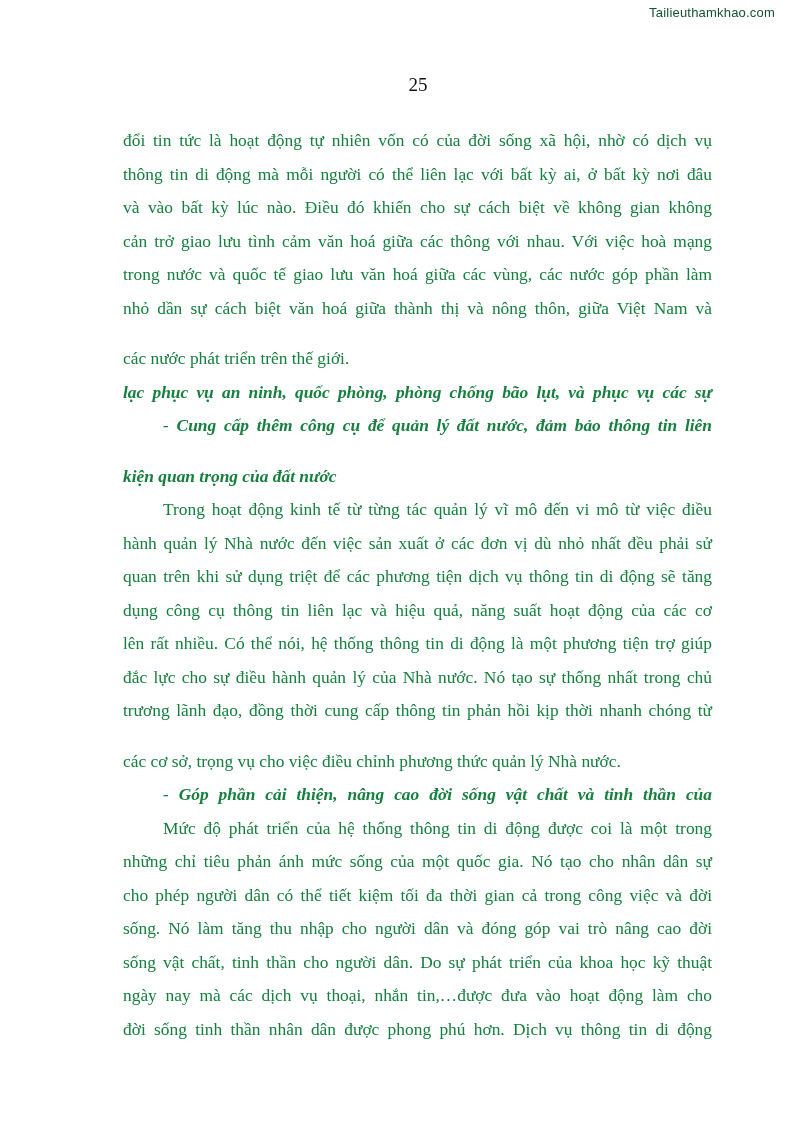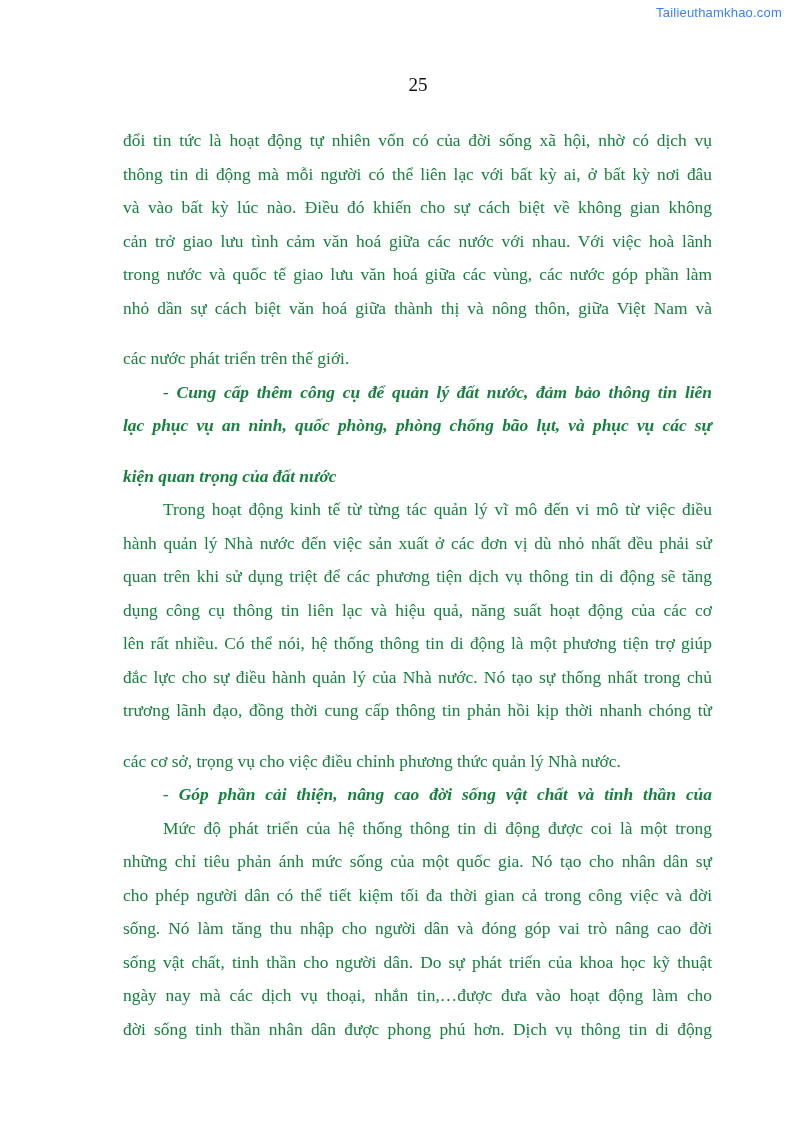--- a/index.html
+++ b/index.html
@@ -1,20 +1,20 @@
 <!DOCTYPE html>
 <html><head>
   <meta charset="utf-8">
   <style>
     html, body { margin: 0; padding: 0; background: #ffffff; }
     body { width: 794px; height: 1123px; position: relative; overflow: hidden; }
     .watermark {
-      position: absolute; top: 5px; right: 12px;
+      position: absolute; top: 5px; right: 19px;
       font-family: "Liberation Sans", sans-serif; font-size: 13px;
-      color: #3b82f6; letter-spacing: 0.2px;
+      color: #14532d; letter-spacing: 0.2px;
     }
     .page-number {
       position: absolute; top: 74px; left: 0; width: 836px; text-align: center;
       font-family: "Liberation Serif", serif; font-size: 19px; color: #111;
     }
     .content {
       position: absolute; top: 124px; left: 123px; width: 589px;
       font-family: "Liberation Serif", serif; font-size: 17.4px; color: #15803d;
       line-height: 33.5px;
     }
@@ -28,29 +28,29 @@
 
 <div class="watermark">Tailieuthamkhao.com</div>
 <div class="page-number">25</div>
 
 <div class="content">
 
   <div class="p">
     <span class="line">đổi tin tức là hoạt động tự nhiên vốn có của đời sống xã hội, nhờ có dịch vụ</span>
     <span class="line">thông tin di động mà mỗi người có thể liên lạc với bất kỳ ai, ở bất kỳ nơi đâu</span>
     <span class="line">và vào bất kỳ lúc nào. Điều đó khiến cho sự cách biệt về không gian không</span>
-    <span class="line">cản trở giao lưu tình cảm văn hoá giữa các nước với nhau. Với việc hoà lãnh</span>
+    <span class="line">cản trở giao lưu tình cảm văn hoá giữa các thông với nhau. Với việc hoà mạng</span>
     <span class="line">trong nước và quốc tế giao lưu văn hoá giữa các vùng, các nước góp phần làm</span>
     <span class="line">nhỏ dần sự cách biệt văn hoá giữa thành thị và nông thôn, giữa Việt Nam và</span>
     <span class="line last">các nước phát triển trên thế giới.</span>
   </div>
 
   <div class="p heading">
+    <span class="line">lạc phục vụ an ninh, quốc phòng, phòng chống bão lụt, và phục vụ các sự</span>
     <span class="line" style="padding-left:40px">- Cung cấp thêm công cụ để quản lý đất nước, đảm bảo thông tin liên</span>
-    <span class="line">lạc phục vụ an ninh, quốc phòng, phòng chống bão lụt, và phục vụ các sự</span>
     <span class="line last">kiện quan trọng của đất nước</span>
   </div>
 
   <div class="p">
     <span class="line" style="padding-left:40px">Trong hoạt động kinh tế từ từng tác quản lý vĩ mô đến vi mô từ việc điều</span>
     <span class="line">hành quản lý Nhà nước đến việc sản xuất ở các đơn vị dù nhỏ nhất đều phải sử</span>
     <span class="line">quan trên khi sử dụng triệt để các phương tiện dịch vụ thông tin di động sẽ tăng</span>
     <span class="line">dụng công cụ thông tin liên lạc và hiệu quả, năng suất hoạt động của các cơ</span>
     <span class="line">lên rất nhiều. Có thể nói, hệ thống thông tin di động là một phương tiện trợ giúp</span>
     <span class="line">đắc lực cho sự điều hành quản lý của Nhà nước. Nó tạo sự thống nhất trong chủ</span>

